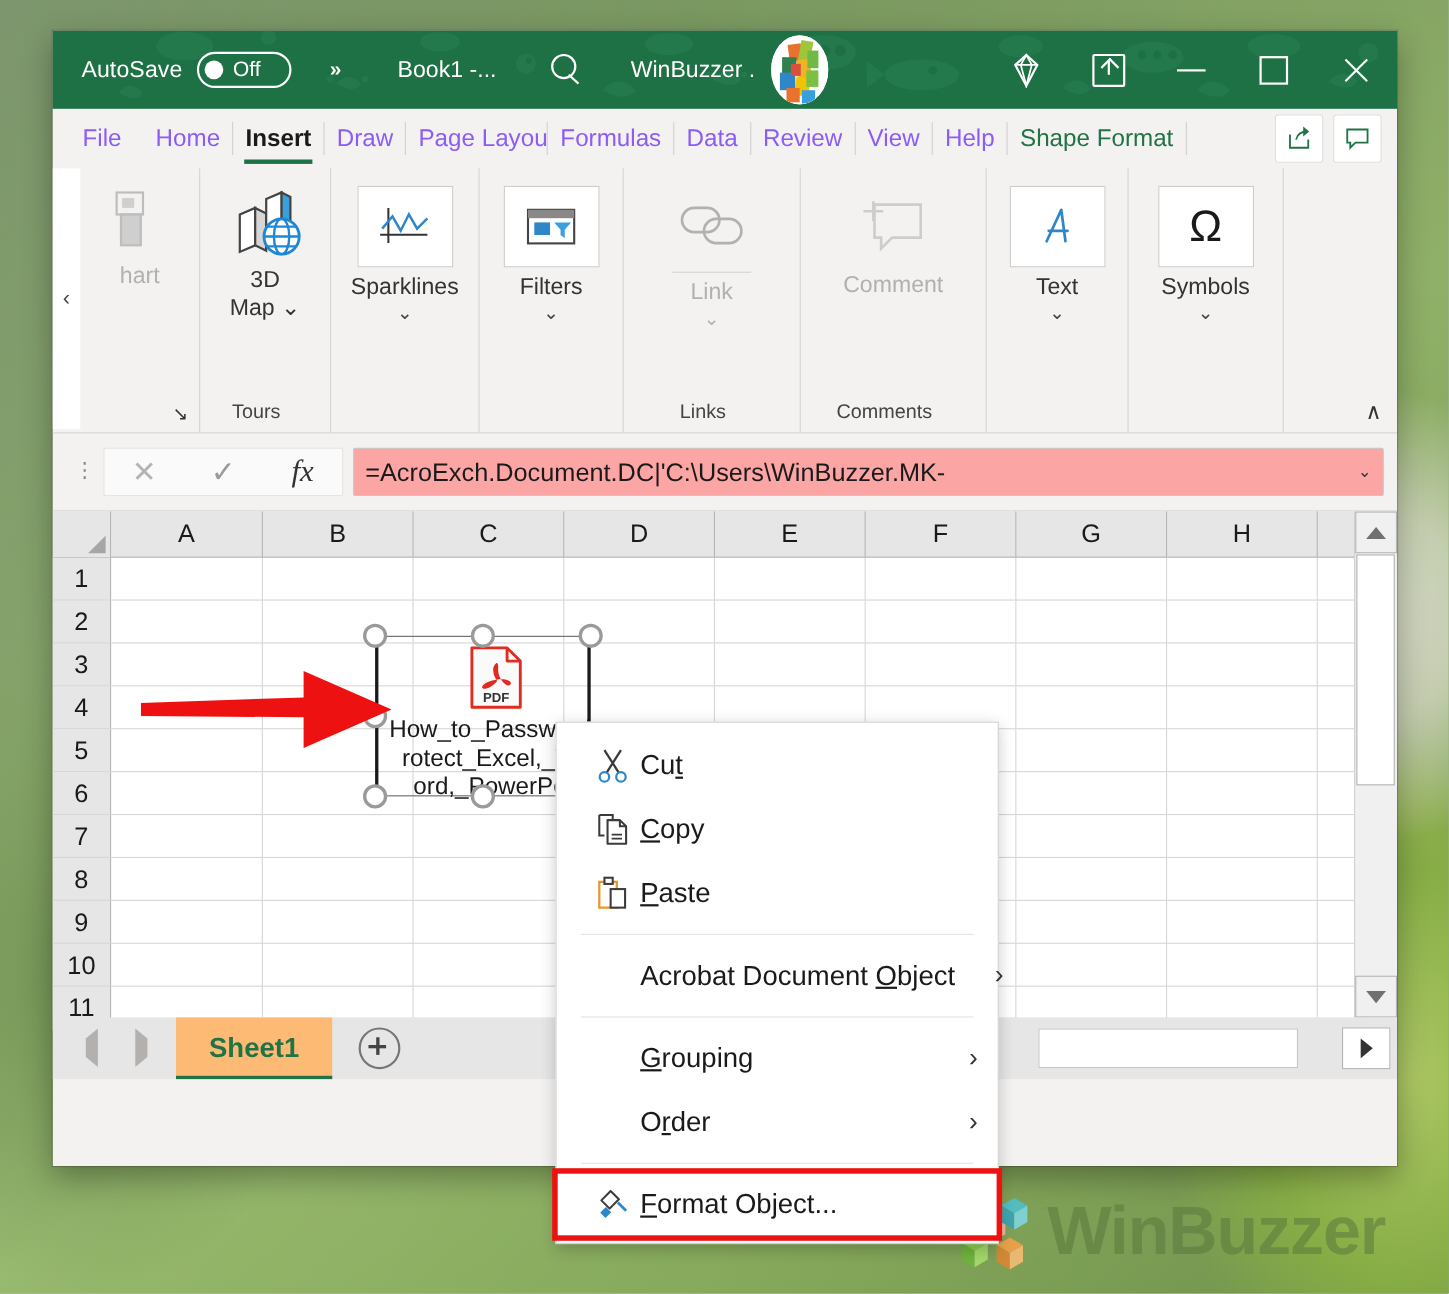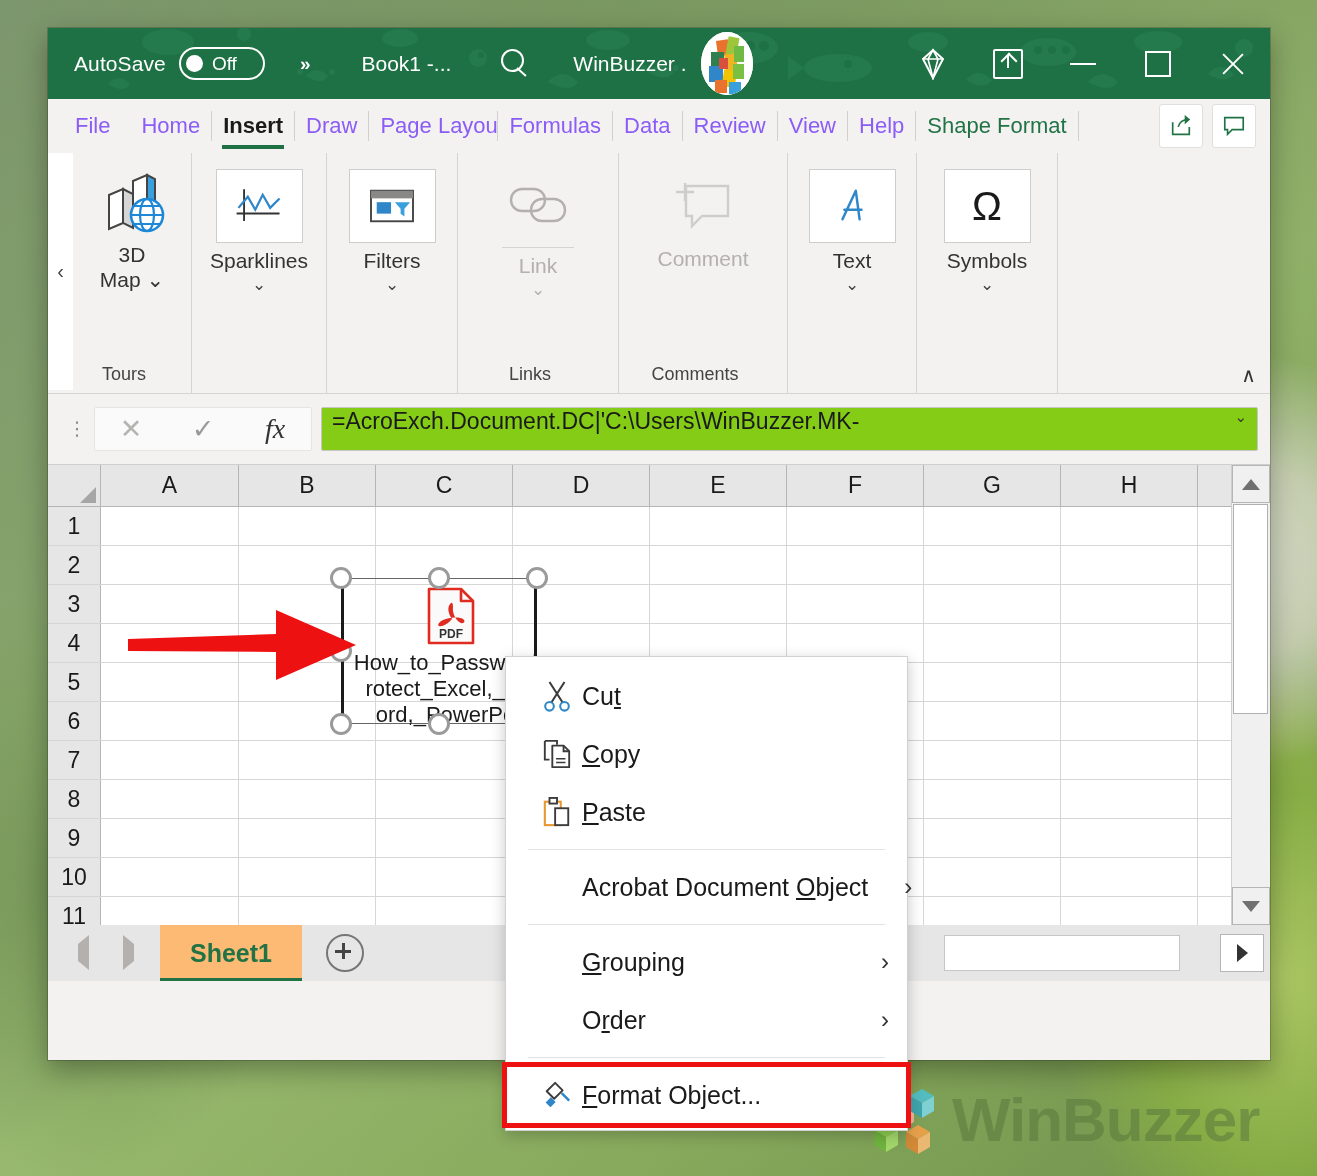--- a/index.html
+++ b/index.html
@@ -99,22 +99,22 @@
   .namebox{
     width:200px;height:44px;border:1px solid #c8c6c4;background:#fff;border-radius:2px;
     display:flex;align-items:center;padding:0 10px;font-size:23px;color:#1a1a1a;box-sizing:border-box;
   }
   .namebox .nb-caret{margin-left:auto;font-size:13px;color:#333;}
   .fb-grip{width:34px;text-align:center;color:#8a8886;font-size:19px;letter-spacing:0;line-height:.8;}
   .fb-actions{display:flex;align-items:center;height:44px;border:1px solid #e6e4e2;background:#fafafa;border-radius:2px;box-sizing:border-box;}
   .fb-act{width:72px;text-align:center;font-size:27px;color:#b6b4b2;}
   .fb-act.fx{font-style:italic;font-family:"Liberation Serif",serif;color:#333;font-size:28px;}
   .formula-input{
-    flex:1;height:44px;border:1px solid #c8c6c4;background:#84cc16;border-radius:2px;margin-left:9px;
-    display:flex;padding:0 10px;font-size:23px;color:#1a1a1a;box-sizing:border-box;
+    flex:1;height:44px;border:1px solid #c8c6c4;background:#fca5a5;border-radius:2px;margin-left:9px;
+    display:flex;align-items:center;padding:0 10px;font-size:23px;color:#1a1a1a;box-sizing:border-box;
     overflow:hidden;white-space:nowrap;
   }
   .formula-input .fi-caret{margin-left:auto;font-size:15px;color:#333;padding-left:8px;}
   
   .gridarea{position:relative;height:460px;background:#fff;border-top:1px solid #d0cece;}
   .grid-table{border-collapse:collapse;table-layout:fixed;}
   .corner-cell{width:52px;height:41px;background:#e6e6e6;border-right:1px solid #b5b5b5;border-bottom:1px solid #b5b5b5;position:relative;padding:0;}
   .corner-tri{position:absolute;right:4px;bottom:3px;width:0;height:0;border-left:16px solid transparent;border-bottom:16px solid #a6a6a6;}
   th.colhead{
     background:#e6e6e6;border-right:1px solid #b5b5b5;border-bottom:1px solid #b5b5b5;
@@ -354,20 +354,33 @@
         <svg viewBox="0 0 26 26" width="24" height="24">
             <path d="M3 4 h20 v13 h-12 l-5 5 v-5 h-3z" fill="none" stroke="#217346" stroke-width="1.8"></path>
           </svg>
       </span>
     </div>
   </div>
 
   <div class="ribbon">
     <div class="ribbon-scroll-left">‹</div>
 
+    <div class="rgroup" style="width:108px;">
+      <div class="rbtn">
+        <span class="icon-box">
+          <svg viewBox="0 0 60 64" width="60" height="64" style="margin-left:-26px;">
+            <rect x="22" y="6" width="24" height="20" fill="none" stroke="#bdbdbd" stroke-width="2"></rect>
+            <rect x="27" y="11" width="11" height="9" fill="#cfcfcf"></rect>
+            <rect x="26" y="26" width="18" height="28" fill="#cfcfcf" stroke="#bdbdbd" stroke-width="2"></rect>
+          </svg>
+        </span>
+        <div class="rbtn-label dim">hart</div>
+      </div>
+      <span class="dialog-launcher">↘</span>
+    </div>
 
     <div class="rgroup" style="width:118px;">
       <div class="rbtn">
         <span class="icon-box">
           <svg viewBox="0 0 74 68" width="74" height="68">
             <path d="M14 26 l14-6 v34 l-14 6z" fill="#fff" stroke="#444" stroke-width="2"></path>
             <path d="M28 20 l10 5 v34 l-10-5z" fill="#d6d6d6" stroke="#444" stroke-width="2"></path>
             <path d="M38 12 l14-6 v44 l-14 6z" fill="#fff" stroke="#444" stroke-width="2"></path>
             <path d="M52 6 l8 4 v44 l-8-4z" fill="#3aa0dd" stroke="#444" stroke-width="2"></path>
             <circle cx="52" cy="46" r="16" fill="#fff" stroke="#1e88d6" stroke-width="2.6"></circle>

